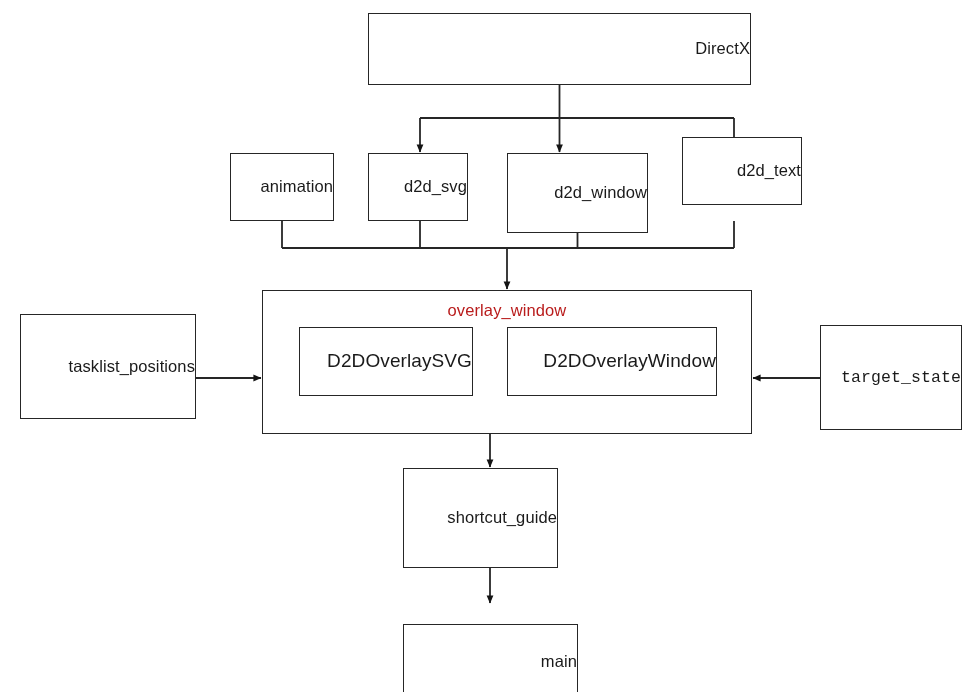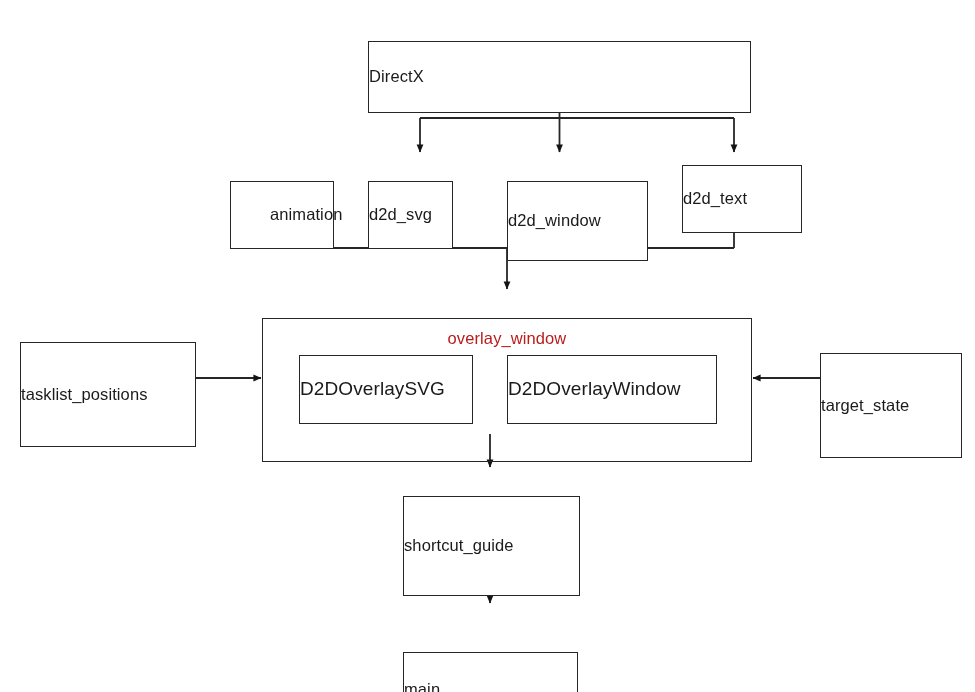--- a/index.html
+++ b/index.html
@@ -27,27 +27,26 @@
     height: 692px;
     pointer-events: none;
   }
   .node {
     position: absolute;
     box-sizing: border-box;
     background: #ffffff;
     border: 1.6px solid #262626;
     display: flex;
     align-items: center;
-    justify-content: flex-start;
+    justify-content: flex-end;
     color: #1a1a1a;
     font-size: 16.5px;
     line-height: 1.2;
     letter-spacing: 0.1px;
     z-index: 2;
-    margin-top: 28px;
   }
   .node.group {
     display: block;
     background: transparent;
   }
   .group-title {
     position: absolute;
     left: 0;
     right: 0;
     top: 10px;
@@ -99,21 +98,21 @@
   </svg>
 
   <div class="node" style="left:368px; top:13px; width:383px; height:72px;">
     <span class="node-label">DirectX</span>
   </div>
 
   <div class="node" style="left:230px; top:153px; width:104px; height:68px;padding-left:39px;">
     <span class="node-label">animation</span>
   </div>
 
-  <div class="node" style="left:368px; top:153px; width:85px; height:68px;">
+  <div class="node" style="left:368px; top:153px; width:100px; height:68px;">
     <span class="node-label">d2d_svg</span>
   </div>
 
   <div class="node" style="left:507px; top:153px; width:141px; height:80px;">
     <span class="node-label">d2d_window</span>
   </div>
 
   <div class="node" style="left:682px; top:137px; width:120px; height:68px;">
     <span class="node-label">d2d_text</span>
   </div>
@@ -127,25 +126,25 @@
   </div>
 
   <div class="node inner" style="left:507px; top:327px; width:210px; height:69px;">
     <span class="node-label">D2DOverlayWindow</span>
   </div>
 
   <div class="node" style="left:20px; top:314px; width:176px; height:105px;">
     <span class="node-label">tasklist_positions</span>
   </div>
 
-  <div class="node" style="left:820px; top:325px; width:142px; height:105px;">
+  <div class="node" style="left:820px; top:325px; width:142px; height:105px;font-family:Liberation Mono, monospace;">
     <span class="node-label">target_state</span>
   </div>
 
-  <div class="node" style="left:403px; top:468px; width:177px; height:100px;">
+  <div class="node" style="left:403px; top:468px; width:155px; height:100px;">
     <span class="node-label">shortcut_guide</span>
   </div>
 
   <div class="node" style="left:403px; top:624px; width:175px; height:76px;">
     <span class="node-label">main</span>
   </div>
 
 </div>
 
 </body></html>

